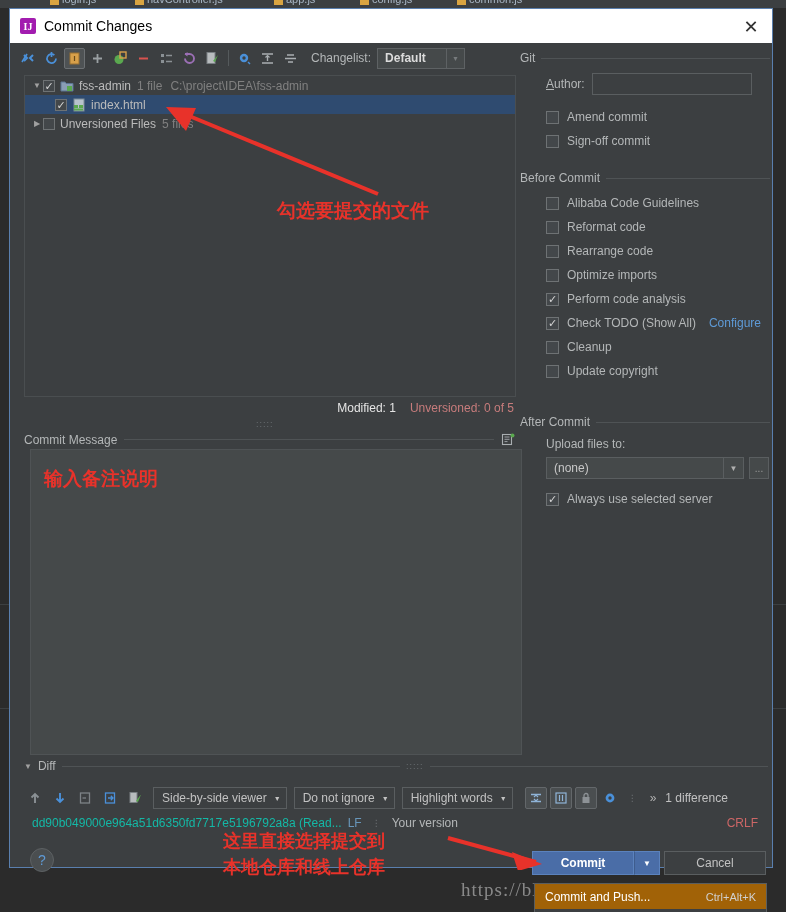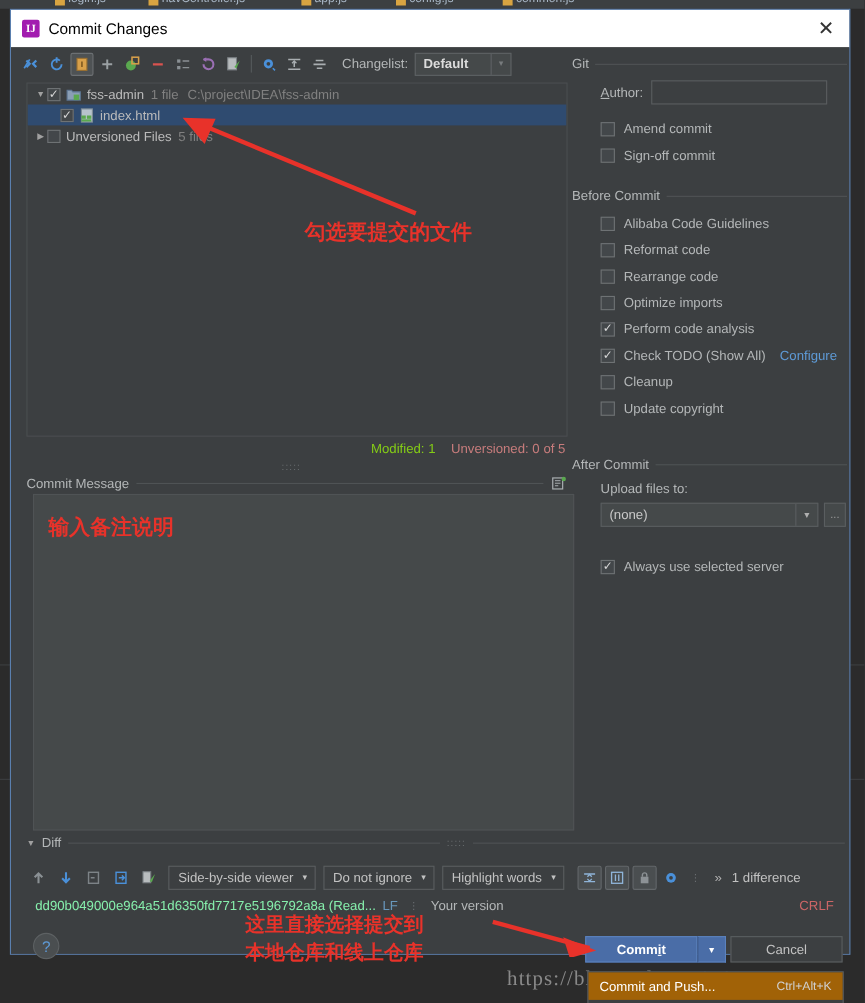--- a/index.html
+++ b/index.html
@@ -123,21 +123,21 @@
   .t-name { color: #bbbbbb; }
   .t-meta { color: #808080; margin-left: 6px; }
   .t-path { color: #808080; margin-left: 8px; }
   .t-file { color: #bbbbbb; }
 
   .status-row {
     position: absolute; left: 8px; top: 358px; width: 492px;
     display: flex; justify-content: flex-end; gap: 14px; font-size: 12px;
     padding-right: 2px; box-sizing: border-box;
   }
-  .st-mod { color: #84cc16; }
+  .st-mod { color: #e5e5e5; }
   .st-unv { color: #c77c7c; }
 
   .splitter-dots {
     position: absolute; left: 240px; top: 376px; color: #6c7073; font-size: 9px;
     letter-spacing: 1px;
   }
 
   .cm-header {
     position: absolute; left: 8px; top: 389px; width: 492px;
     display: flex; align-items: center; gap: 7px;
@@ -223,21 +223,21 @@
   }
   .dcombo .arr { color: #c2c2c2; font-size: 7px; }
   .ddots { color: #6c7073; font-size: 9px; margin: 0 3px; letter-spacing: 1px; }
   .dchev { color: #b0b0b0; font-size: 12px; margin-left: 6px; }
   .dcount { color: #c2c2c2; font-size: 12px; margin-left: 6px; }
 
   .diff-info {
     position: absolute; left: 22px; top: 770px; width: 744px; height: 20px;
     display: flex; align-items: center; font-size: 12px; color: #b4b7b8;
   }
-  .rev-hash { color: #86efac; }
+  .rev-hash { color: #14b8a6; }
   .lf-tag { color: #6897bb; margin-left: 6px; }
   .vsep { color: #6c7073; font-size: 9px; margin: 0 10px; letter-spacing: 1px; }
   .your-ver { color: #b4b7b8; }
   .crlf-tag { color: #cc6666; position: absolute; right: 18px; }
 
   
   .help-btn {
     position: absolute; left: 20px; top: 805px; width: 24px; height: 24px;
     border-radius: 50%; background: #4a4e50; border: 1px solid #5d6163;
     color: #5e9ad6; font-size: 14px; display: flex; align-items: center;
@@ -561,21 +561,21 @@
         </div>
 
         <div class="upload-label">Upload files to:</div>
         <div class="upload-row">
           <div class="upload-combo">
             <span class="val">(none)</span>
             <span class="arr">▼</span>
           </div>
           <div class="upload-btn">...</div>
         </div>
-        <div class="chk-row" style="margin-top:24px;">
+        <div class="chk-row" style="margin-top:8px;">
           <span class="cbox checked"></span>
           <span>Always use selected server</span>
         </div>
       </div>
 
       <div class="diff-head">
         <span class="diff-arrow">▼</span>
         <span class="diff-title">Diff</span>
         <span class="diff-line"></span>
         <span class="diff-dots">:::::</span>

